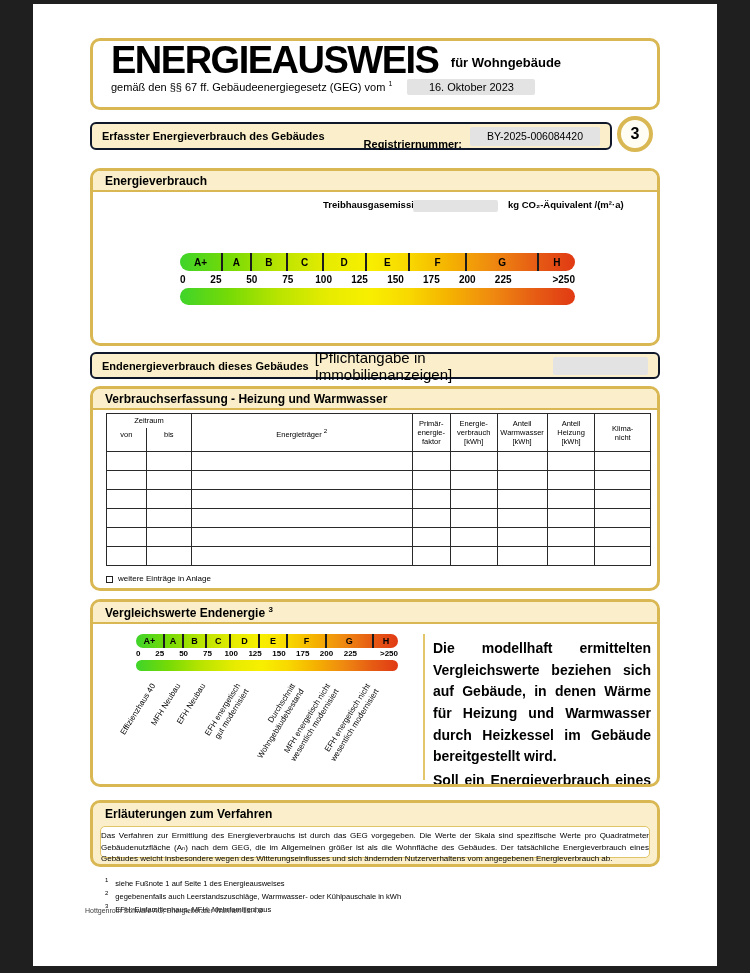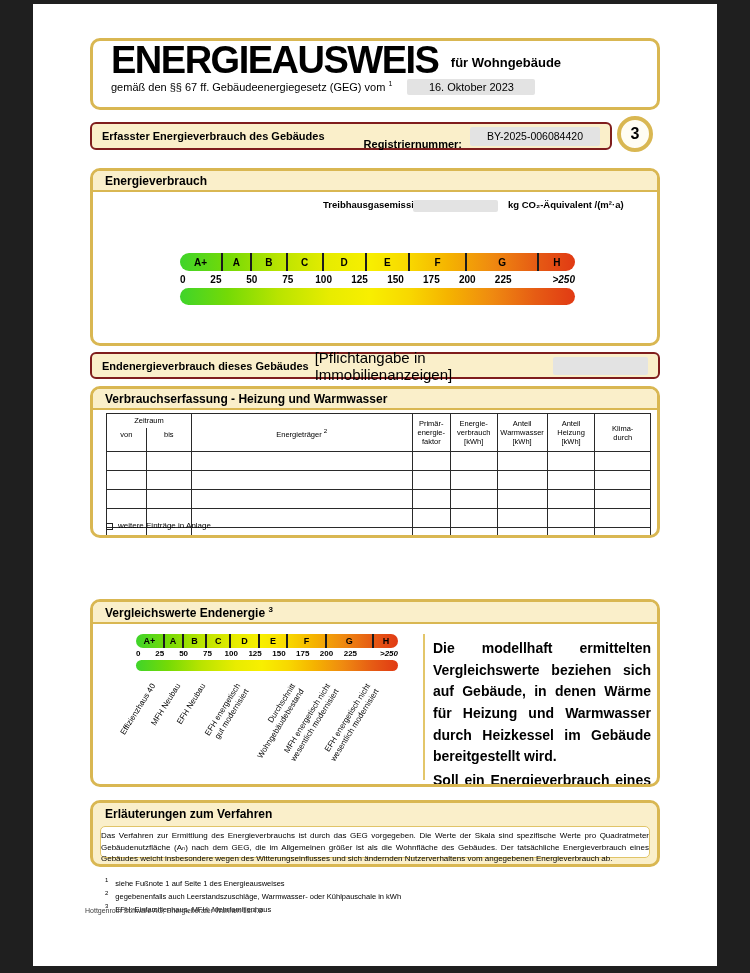--- a/index.html
+++ b/index.html
@@ -3,21 +3,21 @@
 <meta charset="utf-8">
 <style>
   * { margin:0; padding:0; box-sizing:border-box; }
   html,body { width:750px; height:973px; }
   body { background:#1f1f1f; font-family:"Liberation Sans","DejaVu Sans",sans-serif; color:#000; position:relative; }
   .page { position:absolute; left:33px; top:4px; width:684px; height:962px; background:#ffffff; }
 
   
   .gold-box { position:absolute; background:#fff; border:3px solid #d9b752; border-radius:10px; overflow:hidden; }
   .section-head { background:#faefca; border-bottom:2px solid #d9b752; padding:3px 12px 2px 12px; font-weight:bold; font-size:12px; }
-  .bar { position:absolute; background:#faefca; border:2px solid #7f1d1d; border-radius:6px; display:flex; align-items:center; padding:0 10px; }
+  .bar { position:absolute; background:#faefca; border:2px solid #0f172a; border-radius:6px; display:flex; align-items:center; padding:0 10px; }
   .gray-field { background:#e3e3e3; border-radius:2px; display:inline-block; text-align:center; }
 
   
   .header-box { position:absolute; left:57px; top:34px; width:570px; height:72px; border:3px solid #d9b752; border-radius:10px; background:#fff; padding:0 18px 0 18px; }
   .main-title { font-size:38px; font-weight:bold; letter-spacing:-1.5px; line-height:1.05; display:inline-block; }
   .sub-title { font-size:13px; font-weight:bold; display:inline-block; margin-left:8px; position:relative; top:-6px; }
   .law-line { font-size:11px; margin-top:-2px; }
   .law-line sup { font-size:7px; }
   .date-field { width:128px; height:16px; line-height:16px; font-size:11px; margin-left:12px; }
 
@@ -36,40 +36,40 @@
   .ghg-unit { position:absolute; left:415px; }
 
   
   .scale { position:absolute; }
   .scale-band { position:relative; display:flex; background:linear-gradient(to right,#3fd42a 0%,#74da06 12%,#b9e400 25%,#e8ec00 38%,#f8ef00 48%,#f8d800 58%,#f5b300 68%,#ef8a10 79%,#e65c14 90%,#e13a14 100%); }
   .seg { display:flex; align-items:center; justify-content:center; font-weight:bold; border-right:2px solid #1c1c1c; }
   .seg:last-child { border-right:none; }
   .scale-ticks { position:relative; font-weight:bold; }
   .scale-ticks span { position:absolute; transform:translateX(-50%); }
   .scale-ticks span.t-left { transform:none; }
-  .scale-ticks span.t-right { transform:none; right:0;font-style:italic; }
+  .scale-ticks span.t-right { transform:none; right:0; }
   .scale-grad { background:linear-gradient(to right,#3fd42a 0%,#74da06 12%,#b9e400 25%,#e8ec00 38%,#f8ef00 48%,#f8d800 58%,#f5b300 68%,#ef8a10 79%,#e65c14 90%,#e13a14 100%); }
   .scale-big { left:87px; top:82px; width:395px; }
   .scale-big .scale-band { height:18px; border-radius:9px; font-size:10px; }
   .scale-big .scale-ticks { height:14px; margin-top:2px; font-size:10px; }
   .scale-big .scale-ticks span { top:1px; }
   .scale-big .scale-grad { height:17px; border-radius:9px; margin-top:1px; }
   .scale-small { left:43px; top:32px; width:262px; }
   .scale-small .scale-band { height:14px; border-radius:7px; font-size:9px; }
   .scale-small .scale-ticks { height:10px; margin-top:1px; font-size:8px; }
   .scale-small .scale-grad { height:11px; border-radius:6px; margin-top:1px; }
 
   
   .end-bar { left:57px; top:348px; width:570px; height:27px; }
   .end-title { font-weight:bold; font-size:11px; }
   .end-note { font-size:15px; margin-left:6px; flex:1; }
   .end-field { width:95px; height:18px; }
 
   
-  .table-box { left:57px; top:382px; width:570px; height:152px; }
+  .table-box { left:57px; top:382px; width:570px; height:205px; }
   table { border-collapse:collapse; table-layout:fixed; position:absolute; left:13px; top:24px; width:545px; }
   th,td { border:1px solid #2a2a2a; font-weight:normal; }
   th { font-size:7.5px; line-height:1.2; text-align:center; white-space:pre-line; vertical-align:middle; padding:1px 2px; }
   .th-zeitraum { border-bottom:none; height:14px; }
   .th-vonbis { border-top:none; height:24px; vertical-align:top; padding-top:2px; }
   tbody td { height:19px; }
   .chk-row { position:absolute; left:13px; bottom:5px; font-size:8px; display:flex; align-items:flex-end; }
   .chk { width:7px; height:7px; border:1px solid #222; display:inline-block; margin-right:5px; }
 
   
@@ -198,21 +198,21 @@
           <th rowspan="2">Energie-
 verbrauch
 [kWh]</th>
           <th rowspan="2">Anteil
 Warmwasser
 [kWh]</th>
           <th rowspan="2">Anteil
 Heizung
 [kWh]</th>
           <th rowspan="2">Klima-
-durch</th>
+nicht</th>
         </tr>
         <tr>
           <th class="th-vonbis">von</th>
           <th class="th-vonbis">bis</th>
         </tr>
       </thead>
       <tbody>
         <tr>
             <td></td>
             <td></td>

